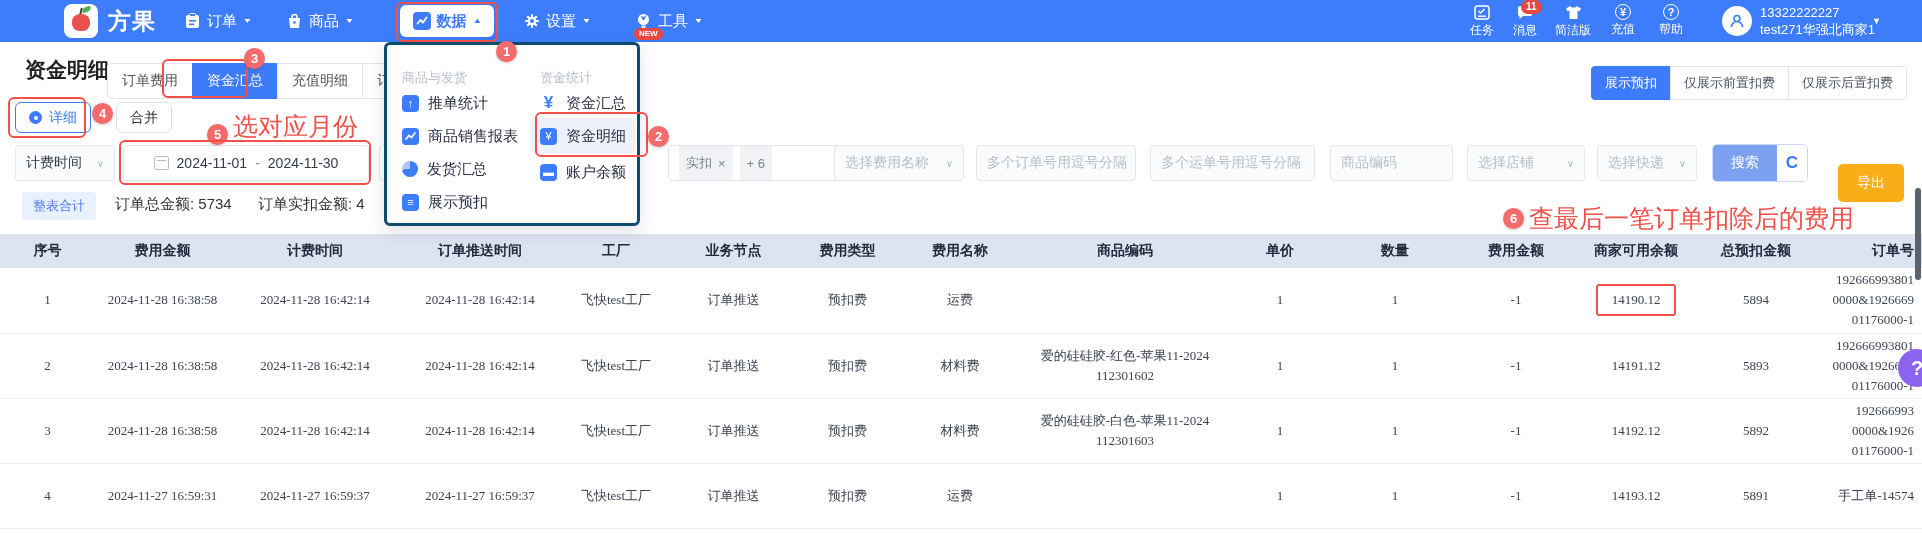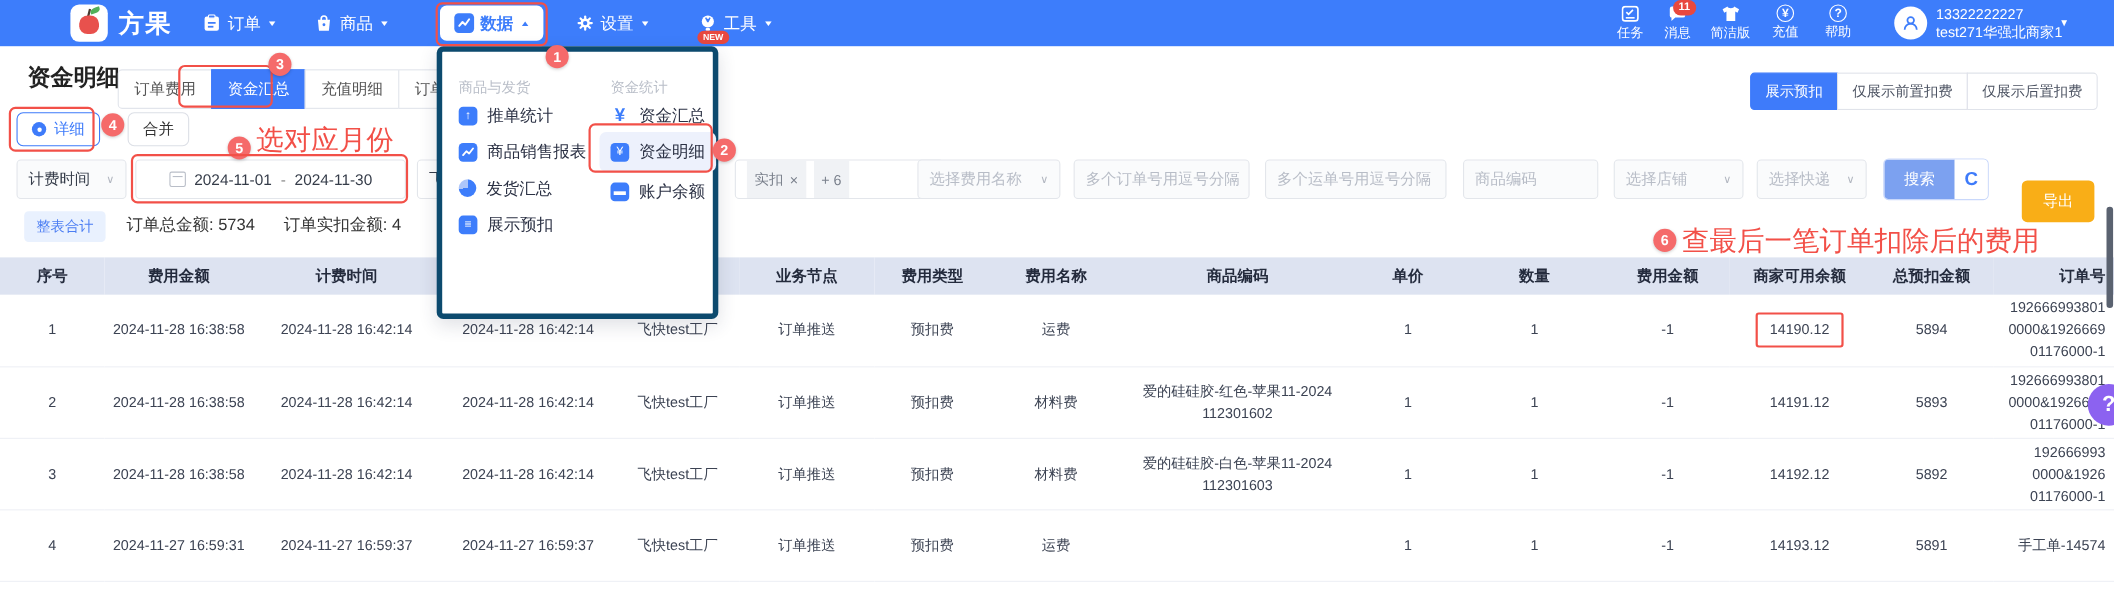--- a/index.html
+++ b/index.html
@@ -59,27 +59,27 @@
   .btn-search { position:absolute; left:1712px; top:144px; width:96px; height:38px; border:1px solid #c9d8fb; border-radius:5px; overflow:hidden; display:flex; cursor:pointer; }
   .btn-search .s-left { width:64px; background:#7CA1F0; color:#fff; font-size:14px; display:flex; align-items:center; justify-content:center; }
   .btn-search .s-right { flex:1; background:#fff; color:#3E7BFA; font-size:17px; font-weight:bold; display:flex; align-items:center; justify-content:center; }
   .btn-export { position:absolute; left:1838px; top:144px; width:66px; height:38px; background:#F9AE17; border:none; border-radius:5px; color:#fff; font-size:14px; display:flex; align-items:center; justify-content:center; cursor:pointer;margin-top:20px; }
 
   
   .pill-total { position:absolute; left:22px; top:192px; background:#E9F1FE; color:#4C7EF3; font-size:13px; padding:5px 11px; border-radius:4px; cursor:pointer; }
   .stat { position:absolute; top:195px; font-size:15px; color:#333; }
 
   
-  table.grid { position:absolute; left:0; top:234px; width:1922px; border-collapse:collapse; table-layout:fixed; }
+  table.grid { position:absolute; left:0; top:234px; width:1922px; border-collapse:collapse; table-layout:fixed;font-family:Liberation Serif, serif; }
   table.grid th { background:#DDE3F1; color:#242b3d; font-size:14px; font-weight:bold; height:34px; text-align:center; }
   table.grid td { font-size:13px; color:#3c4353; text-align:center; height:65px; border-bottom:1px solid #eef0f5; white-space:pre-line; line-height:20px; background:#fff; }
   table.grid th:last-child, table.grid td:last-child { text-align:right; padding-right:8px; }
 
   
-  .menu { position:absolute; left:397px; top:42px; width:256px; height:248px; background:#fff; border:5px solid #0c4a6e; border-radius:6px; box-shadow:0 6px 16px rgba(40,50,80,.14); z-index:50; }
+  .menu { position:absolute; left:384px; top:42px; width:256px; height:184px; background:#fff; border:3px solid #0c4a6e; border-radius:6px; box-shadow:0 6px 16px rgba(40,50,80,.14); z-index:50; }
   .menu-head { position:absolute; font-size:13px; color:#b9bec8; white-space:nowrap; }
   .menu-item { position:absolute; display:flex; align-items:center; gap:9px; font-size:15px; color:#2b3144; white-space:nowrap; cursor:pointer; height:30px; }
   .menu-item.hl { background:#EDF1FC; border-radius:6px; padding:0 10px; }
   .m-sq { width:17px; height:17px; background:#3D7DFB; border-radius:4px; color:#fff; font-size:11px; display:flex; align-items:center; justify-content:center; line-height:1; flex:0 0 auto; }
   .m-pie { width:16px; height:16px; border-radius:50%; background:conic-gradient(#3D7DFB 0deg 265deg, #aec6fa 265deg 360deg); flex:0 0 auto; }
   .m-yen { color:#3D7DFB; font-size:17px; font-weight:bold; width:17px; text-align:center; flex:0 0 auto; }
 
   
   .ann { position:absolute; z-index:100; pointer-events:none; }
   .red-box { border:2px solid #F25048; border-radius:6px; }

